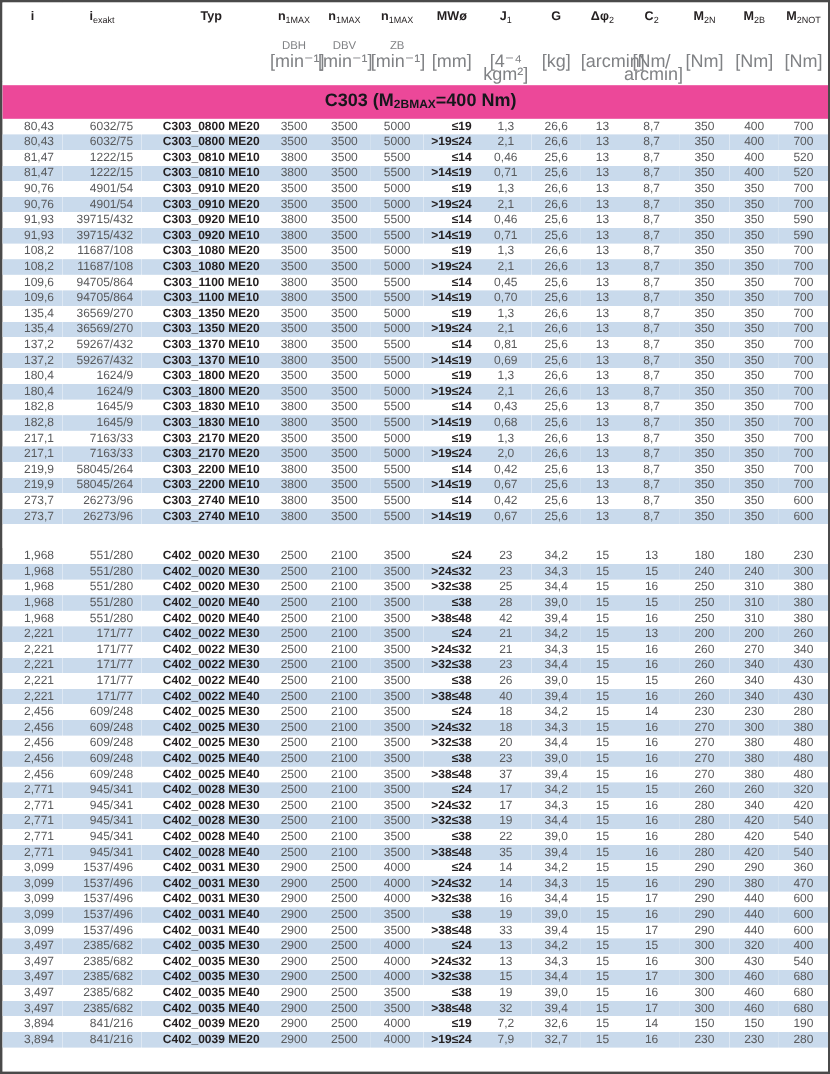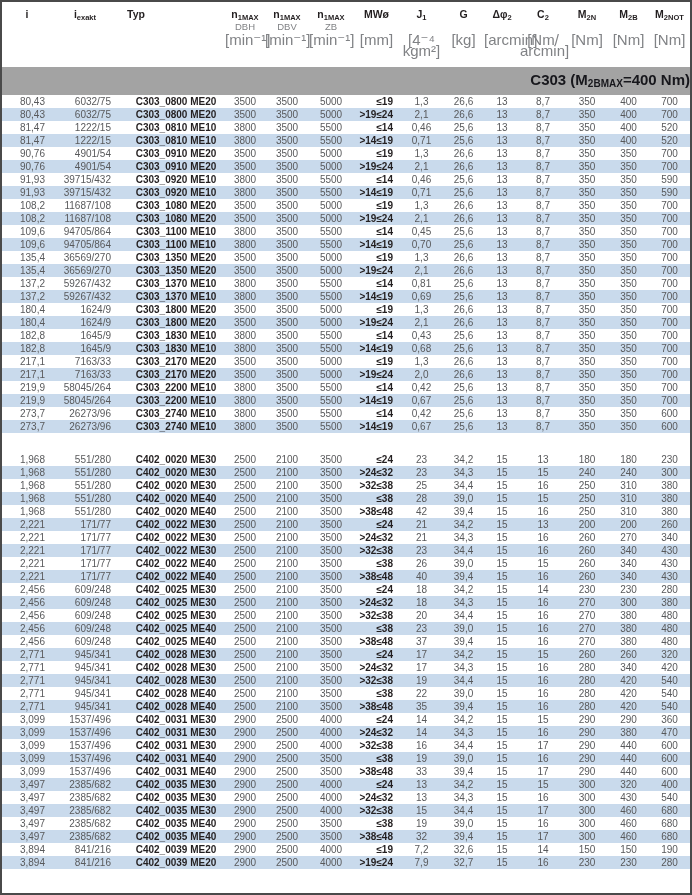--- a/index.html
+++ b/index.html
@@ -5,38 +5,38 @@
   html,body{margin:0;padding:0;background:#fff;}
   body{font-family:"Liberation Sans","DejaVu Sans",sans-serif;}
   .page{
     width:692px;height:895px;box-sizing:border-box;
     border:2px solid #4a4a4a;background:#fff;overflow:hidden;
   }
   table.spec{border-collapse:collapse;table-layout:fixed;width:688px;margin:0;}
   
   thead th{vertical-align:top;padding:6px 0 0 0;background:#fff;font-weight:normal;height:56px;}
   .h-main{font-size:10.5px;font-weight:bold;color:#231f20;line-height:13px;height:13px;white-space:nowrap;}
-  .h-sub{font-size:7.5px;font-weight:bold;position:relative;top:1.5px;}
-  .h-line2{font-size:9.5px;color:#808285;line-height:11px;height:11px;}
+  .h-sub{font-size:7.5px;font-weight:normal;position:relative;top:1.5px;}
+  .h-line2{font-size:9.5px;color:#808285;line-height:11px;height:11px;margin-top:12px;}
   .h-unit{font-size:15px;color:#808285;line-height:11px;margin-top:2px;}
-  th.col-typ{text-align:left;padding-left:9px;}
+  th.col-typ{text-align:center;padding-left:9px;}
   th.col-i,th.col-iexakt{text-align:center;}
   
   tbody td{
     font-size:10px;color:#58595b;height:13px;line-height:13px;
     padding:0;text-align:center;white-space:nowrap;overflow:hidden;
   }
   tr.alt td{background:#c9daec;}
   td.c-i,td.c-iexakt{text-align:right;padding-right:7px;}
   td.c-typ{font-weight:bold;color:#231f20;text-align:center;padding-left:9px;}
   td.c-mw{font-weight:bold;color:#231f20;text-align:right;padding-right:7px;}
   
   tr.band td{
-    background:#a3a3a3;color:#17171c;font-weight:bold;font-size:15px;
-    text-align:right;padding-left:9px;height:26px;line-height:26px;overflow:visible;
+    background:#ec4899;color:#17171c;font-weight:bold;font-size:15px;
+    text-align:center;padding-left:9px;height:26px;line-height:26px;overflow:visible;
   }
   tr.band .band-sub{font-size:10px;font-weight:bold;position:relative;top:2px;}
   tr.gap td{height:20px;background:#fff;}
   tr.headgap td{height:3px;background:#fff;}
 </style>
 </head>
 <body>
 
 <div class="page">
   <table class="spec">

